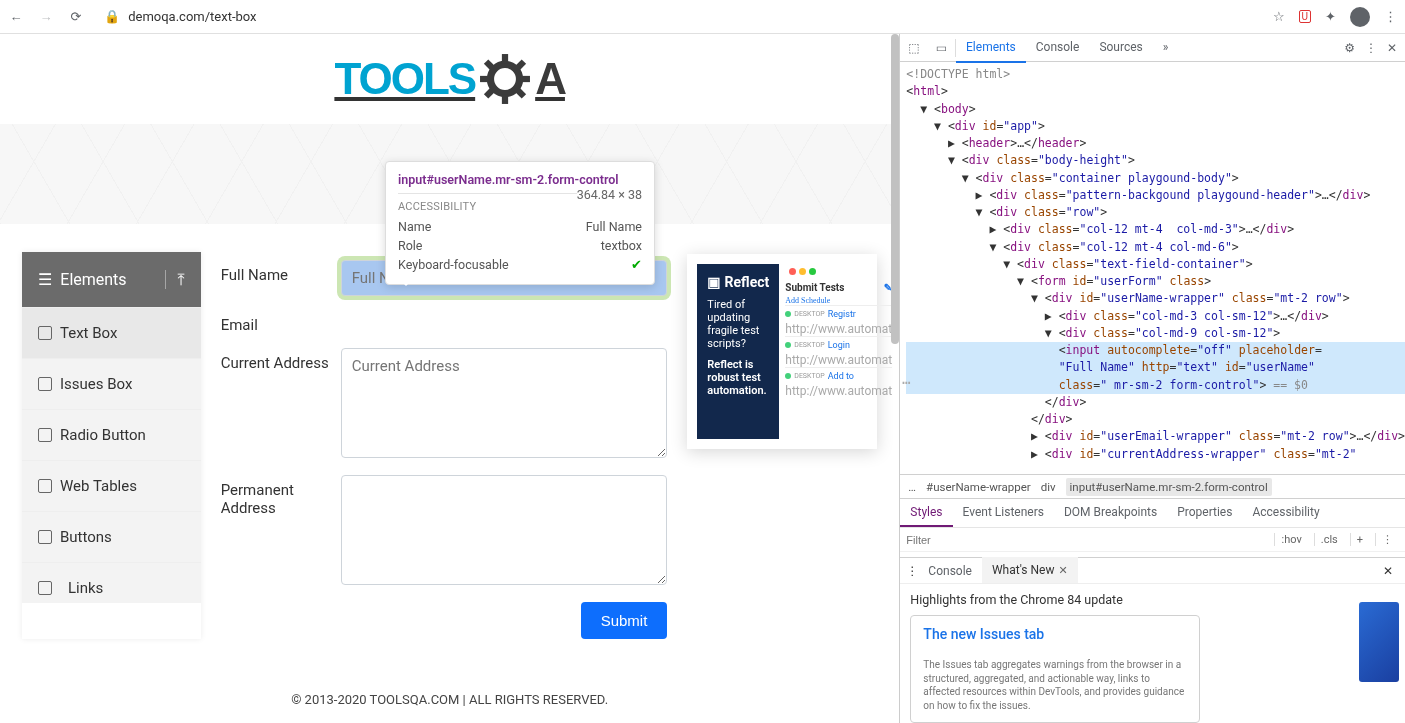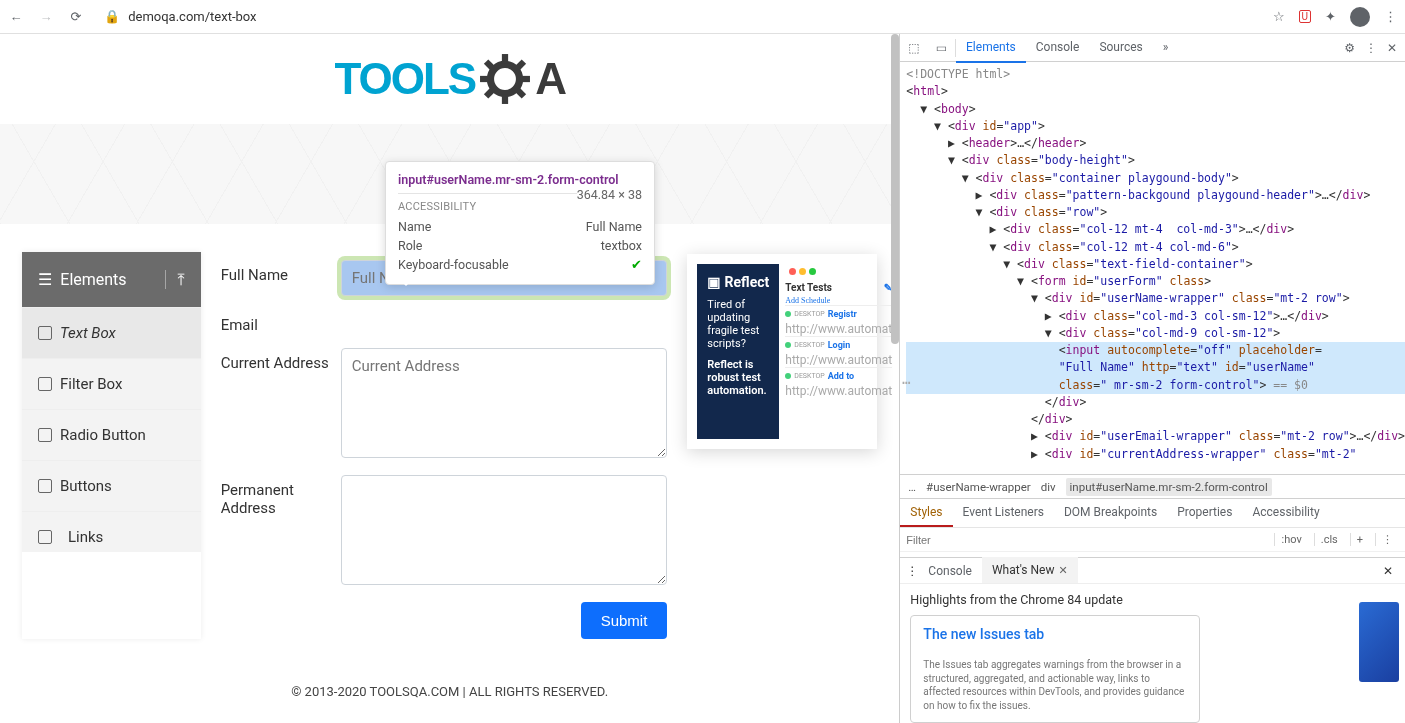--- a/index.html
+++ b/index.html
@@ -17,36 +17,36 @@
 
 
 .app-wrap { position: relative; display: flex; height: calc(723px - 34px); }
 .page-area { width: 995px; overflow: hidden; position: relative; }
 .page-scroll { position: absolute; top:0; right:0; width:8px; height:100%; }
 .page-scroll-thumb { position:absolute; top:0; right:0; width:8px; height:45%; background:#c1c1c1; border-radius:4px; }
 .devtools { flex: 1; border-left: 1px solid #ccc; display: flex; flex-direction: column; background: #fff; }
 
 
 .logo-row { height: 90px; display: flex; align-items: center; justify-content: center; }
-.logo { font-family: "Arial Black", sans-serif; font-size: 44px; font-weight: 900; letter-spacing: -2px; display:flex; align-items:center; gap:4px; }
+.logo { font-family: "Arial Black", sans-serif; font-size: 44px; font-weight: 900; letter-spacing: -2px; display:flex; align-items:center; gap:4px;text-decoration:underline; }
 .logo .t1 { color: #00a3d1; }
 .logo .gear { width:52px; height:52px; }
 .logo .t2 { color: #3b3b3b; }
 
 
 .pattern-band { height: 100px; background: #f7f7f7; position: relative; overflow:hidden; }
 .pattern-band::before { content:""; position:absolute; inset:0; background-image: repeating-linear-gradient(60deg, #eee 0 1px, transparent 1px 60px), repeating-linear-gradient(-60deg, #eee 0 1px, transparent 1px 60px); opacity:0.6; }
 
 
 .content { display: flex; gap: 20px; padding: 28px 22px 0 22px; }
 .sidebar { width: 200px; background: #fff; box-shadow: 0 0 6px rgba(0,0,0,0.08); }
 .sidebar-header { background: #6b6b6b; color: #fff; padding: 18px 16px; display: flex; align-items: center; justify-content: space-between; font-size: 16px; }
 .sidebar-header .hb { font-size:16px; }
 .sidebar-item { padding: 16px 16px; border-top: 1px solid #eee; background: #f3f3f3; display: flex; align-items: center; gap: 8px; font-size: 15px; color: #333; cursor:pointer; }
-.sidebar-item.active { background: #e8e8e8; font-style: italic; }
+.sidebar-item.active { background: #e8e8e8; }
 .sidebar-item .ic { width:14px; height:14px; border:1.5px solid #666; display:inline-block; border-radius:2px; }
 
 .form-col { width: 500px; padding-top: 8px; }
 .form-row { display: flex; margin-bottom: 14px; align-items: flex-start; }
 .form-label { width: 120px; font-size: 15px; color: #333; padding-top: 6px; }
 .form-input-wrap { flex: 1; position:relative; }
 .form-input, .form-textarea { width: 100%; border: 1px solid #ced4da; border-radius: 4px; padding: 8px 10px; font-size: 15px; color: #555; font-family:inherit; }
 .form-textarea { height: 110px; resize: both; }
 .form-input.highlighted { background: #a8c7f0; box-shadow: 0 0 0 4px #cce6b3; }
 .submit-row { display: flex; justify-content: flex-end; margin-top: 6px; }
@@ -67,26 +67,26 @@
 .ad-box { width: 190px; height: 195px; background:#fff; box-shadow:0 3px 16px rgba(0,0,0,0.16); padding:10px; display:flex; gap:6px; }
 .ad-left { background:#12284c; color:#fff; padding:10px; width:100px; font-size:11px; display:flex; flex-direction:column; gap:8px; }
 .ad-left .brand { font-weight:700; font-size:14px; display:flex; align-items:center; gap:4px;}
 .ad-right { flex:1; font-size:9px; }
 .ad-right .window-top { display:flex; gap:3px; padding:4px; }
 .ad-right .dot { width:7px;height:7px;border-radius:50%; }
 .ad-right .d1{background:#ff5f56;} .ad-right .d2{background:#ffbd2e;} .ad-right .d3{background:#27c93f;}
 .ad-right .title { font-weight:700; padding:3px 0; font-size:10px; display:flex; justify-content:space-between;}
 .ad-right .row { display:flex; align-items:center; gap:3px; padding:3px 0; border-top:1px solid #eee; }
 .ad-right .gd{width:6px;height:6px;border-radius:50%;background:#43d17b;}
-.ad-right .label{color:#1a73e8; font-weight:700;}
+.ad-right .label{color:#1a73e8; font-weight:400;}
 .ad-right .url{color:#aaa; font-size:12px;}
 .ad-right .sched{color:#1a73e8; font-size:8px;font-family:Liberation Serif, serif;}
 
 
-.footer { text-align:center; font-size:13px; color:#444; padding:16px 0; position:absolute; bottom:8px; left:0; right:0; background:#fff; }
+.footer { text-align:center; font-size:13px; color:#444; padding:16px 0; position:absolute; bottom:0; left:0; right:0; background:#fff; }
 
 
 .dt-top { display:flex; align-items:center; border-bottom:1px solid #d0d0d0; height:28px; font-size:12px; color:#5f6368; }
 .dt-top .tool-btn { padding:0 8px; cursor:pointer; }
 .dt-tabs { display:flex; gap:0; }
 .dt-tab { padding:0 10px; line-height:28px; cursor:pointer; }
 .dt-tab.active { color:#1a73e8; border-bottom:2px solid #1a73e8; }
 .dt-top .spacer { flex:1; }
 .dt-top .right-icons { display:flex; gap:10px; padding-right:8px; }
 
@@ -98,21 +98,21 @@
 .txt-g { color:#888; }
 .ln.hl { background:#cfe8fc; }
 .dom-overflow { position:absolute; left:0; top:310px; color:#aaa; font-size:14px; padding-left:2px; }
 
 .dt-crumbs { border-top:1px solid #d0d0d0; height:24px; display:flex; align-items:center; font-size:11.5px; gap:10px; padding:0 8px; }
 .dt-crumbs .crumb { color:#555; cursor:pointer; }
 .dt-crumbs .crumb.sel { background:#e8e8e8; padding:2px 4px; border-radius:2px; }
 
 .dt-styles-tabs { border-top:1px solid #d0d0d0; display:flex; font-size:12px; }
 .dt-styles-tabs .stab { padding:6px 10px; cursor:pointer; color:#5f6368; }
-.dt-styles-tabs .stab.active { color:#a16207; border-bottom:2px solid #b91c1c; }
+.dt-styles-tabs .stab.active { color:#701a75; border-bottom:2px solid #701a75; }
 
 .dt-styles-toolbar { display:flex; align-items:center; border-top:1px solid #e5e5e5; height:24px; font-size:11px; padding:0 6px; gap:6px; color:#666; }
 .dt-styles-toolbar input { border:none; outline:none; font-size:11px; flex:0 0 80px; }
 .dt-styles-toolbar .seg { border-left:1px solid #ddd; padding:0 6px; cursor:pointer; }
 .dt-styles-body { height:6px; border-top:1px solid #f0f0f0; }
 
 .dt-drawer-tabs { border-top:1px solid #d0d0d0; display:flex; align-items:center; font-size:12px; height:26px; padding:0 6px; }
 .dt-drawer-tabs .dtab { padding:0 10px; line-height:26px; cursor:pointer; color:#5f6368; }
 .dt-drawer-tabs .dtab.active { color:#333; background:#f3f3f3; }
 .dt-drawer-tabs .close { margin-left:auto; cursor:pointer; padding:0 6px; }
@@ -200,25 +200,29 @@
         <div class="sidebar-header">
           <span><span class="hb">☰</span>&nbsp;&nbsp;<span>Elements</span></span>
           <span style="border-left:1px solid rgba(255,255,255,.4); padding-left:12px;">⤒</span>
         </div>
         <div class="sidebar-item active">
             <span class="ic"></span>
             <span>Text Box</span>
           </div>
         <div class="sidebar-item">
             <span class="ic"></span>
-            <span>Filter Box</span>
+            <span>Issues Box</span>
           </div>
         <div class="sidebar-item">
             <span class="ic"></span>
             <span>Radio Button</span>
+          </div>
+        <div class="sidebar-item">
+            <span class="ic"></span>
+            <span>Web Tables</span>
           </div>
         <div class="sidebar-item">
             <span class="ic"></span>
             <span>Buttons</span>
           </div>
         <div class="sidebar-item" style="padding-bottom:6px;gap:16px;">
             <span class="ic"></span>
             <span>Links</span>
           </div>
       </div>
@@ -254,21 +258,21 @@
             <div>Tired of updating fragile test scripts?</div>
             <div style="font-weight:600">Reflect is robust test automation.</div>
           </div>
           <div class="ad-right">
             <div class="window-top">
                 <span class="dot d1"></span>
                 <span class="dot d2"></span>
                 <span class="dot d3"></span>
               </div>
             <div class="title">
-                <span>Text Tests</span>
+                <span>Submit Tests</span>
                 <span style="color:#1a73e8">✎</span>
               </div>
             <div class="sched">Add Schedule</div>
             <div class="row">
                 <span class="gd"></span>
                 <span style="font-size:7px;color:#999">DESKTOP</span>
                 <span class="label">Registr</span>
               </div>
             <div class="url">http://www.automat</div>
             <div class="row">

